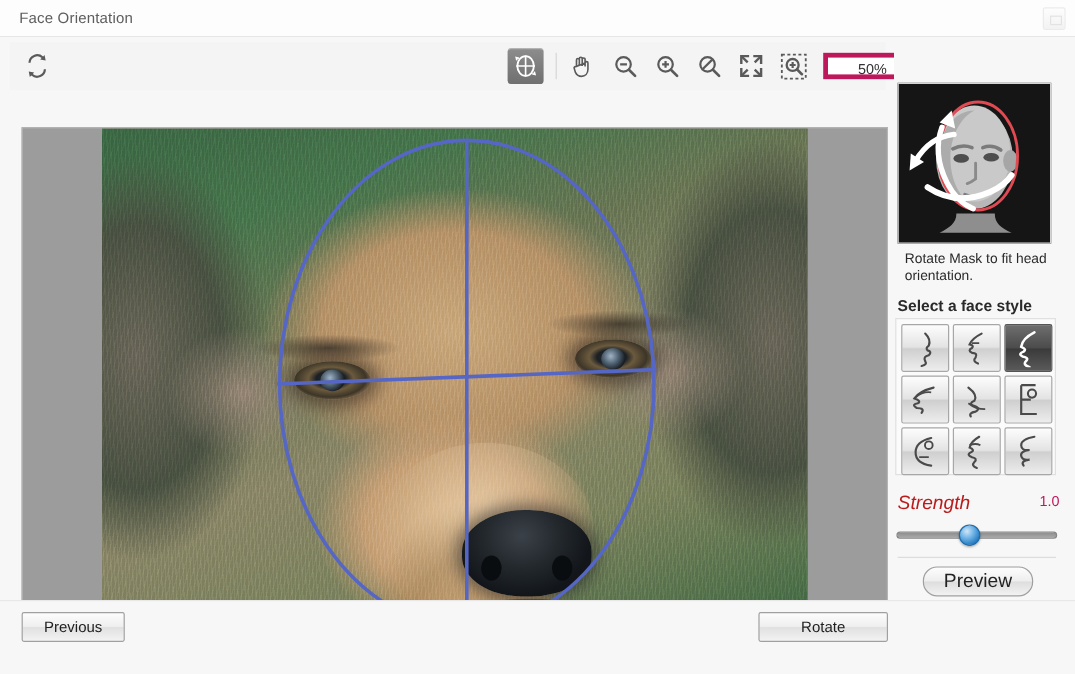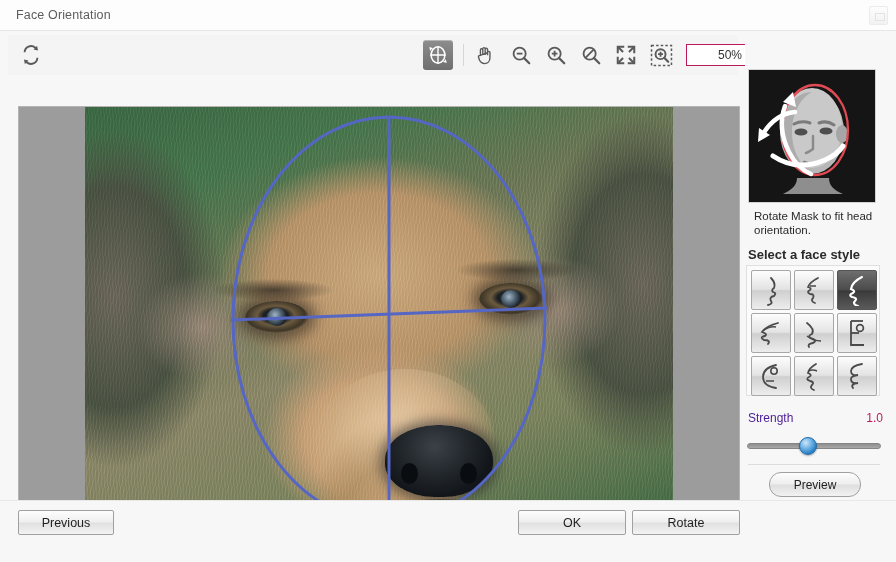--- a/index.html
+++ b/index.html
@@ -67,21 +67,21 @@
     box-shadow: inset 0 1px 0 rgba(255,255,255,.35);
   }
   .tb-sep {
     position: absolute; top: 9px;
     width: 1px; height: 22px; background: #d6d6d6;
   }
   .zoom-field {
     position: absolute; top: 9px; left: 678px;
     width: 64px; height: 22px;
     background: #ffffff;
-    border: 1px solid #be185d;
+    border: 4px solid #be185d;
     font-size: 12px; color: #333;
     text-align: right;
     line-height: 20px;
     padding-right: 7px;
   }
 
   
   .canvas-wrap {
     position: absolute; left: 18px; top: 75px;
     width: 722px; height: 425px;
@@ -206,21 +206,21 @@
     background: linear-gradient(#fdfdfd 0%, #e3e3e3 48%, #cfcfcf 52%, #ededed 100%);
     display: flex; align-items: center; justify-content: center;
     cursor: pointer;
   }
   .style-cell.selected {
     background: linear-gradient(#6e6e6e 0%, #4b4b4b 50%, #3a3a3a 52%, #5a5a5a 100%);
     border-color: #555;
   }
   .strength-label {
     position: absolute; left: 3px; top: 376px;
-    font-size: 12px; color: #4c1d95;
+    font-size: 16px; color: #b91c1c; font-style: italic;
   }
   .strength-value {
     position: absolute; right: 2px; top: 376px;
     font-size: 12px; color: #be185d;
   }
   .slider {
     position: absolute; left: 2px; top: 402px;
     width: 134px; height: 18px;
     cursor: pointer;
   }
@@ -241,21 +241,21 @@
   .panel-divider {
     position: absolute; left: 3px; top: 429px;
     width: 132px; height: 1px; background: #dcdcdc;
   }
   .preview-btn {
     position: absolute; left: 24px; top: 437px;
     width: 92px; height: 25px;
     background: linear-gradient(#fdfdfd 0%, #eeeeee 48%, #dedede 52%, #f2f2f2 100%);
     border: 1px solid #a0a0a0;
     border-radius: 12px;
-    font-size: 12px; color: #222;
+    font-size: 16px; color: #222;
     display: flex; align-items: center; justify-content: center;
     cursor: pointer;
   }
 
   
   .footer {
     position: absolute; left: 0; top: 500px;
     width: 896px; height: 62px;
     background: #f7f7f7;
     border-top: 1px solid #e8e8e8;
@@ -263,21 +263,21 @@
   .btn {
     position: absolute; top: 9px;
     height: 25px;
     background: linear-gradient(#fdfdfd 0%, #efefef 48%, #e0e0e0 52%, #f3f3f3 100%);
     border: 1px solid #a0a0a0;
     border-radius: 2px;
     font-size: 12.5px; color: #1e1e1e;
     display: flex; align-items: center; justify-content: center;
     cursor: pointer;
   }
-  .btn-previous { left: 18px; width: 96px; }
+  .btn-previous { left: 18px; width: 86px; }
   .btn-ok       { left: 518px; width: 108px; }
   .btn-cancel   { left: 632px; width: 108px; }
 </style>
 </head>
 <body>
 
 <div class="window">
 
   <div class="titlebar">
     <div class="titlebar-text">Face Orientation</div>
@@ -478,16 +478,15 @@
       </div>
 
       <div class="panel-divider"></div>
 
       <div class="preview-btn">Preview</div>
     </div>
   </div>
 
   <div class="footer">
     <div class="btn btn-previous">Previous</div>
-    <div class="btn btn-ok">OK</div>
     <div class="btn btn-cancel">Rotate</div>
   </div>
 </div>
 
 </body></html>

